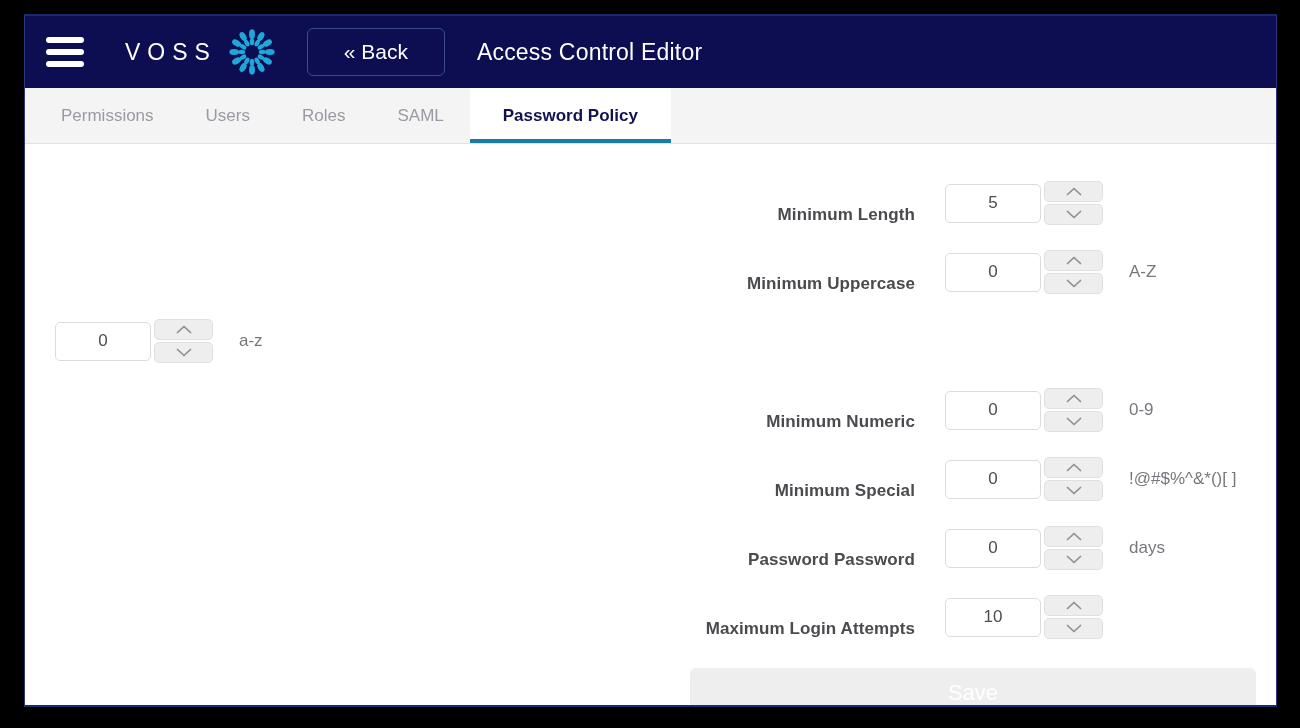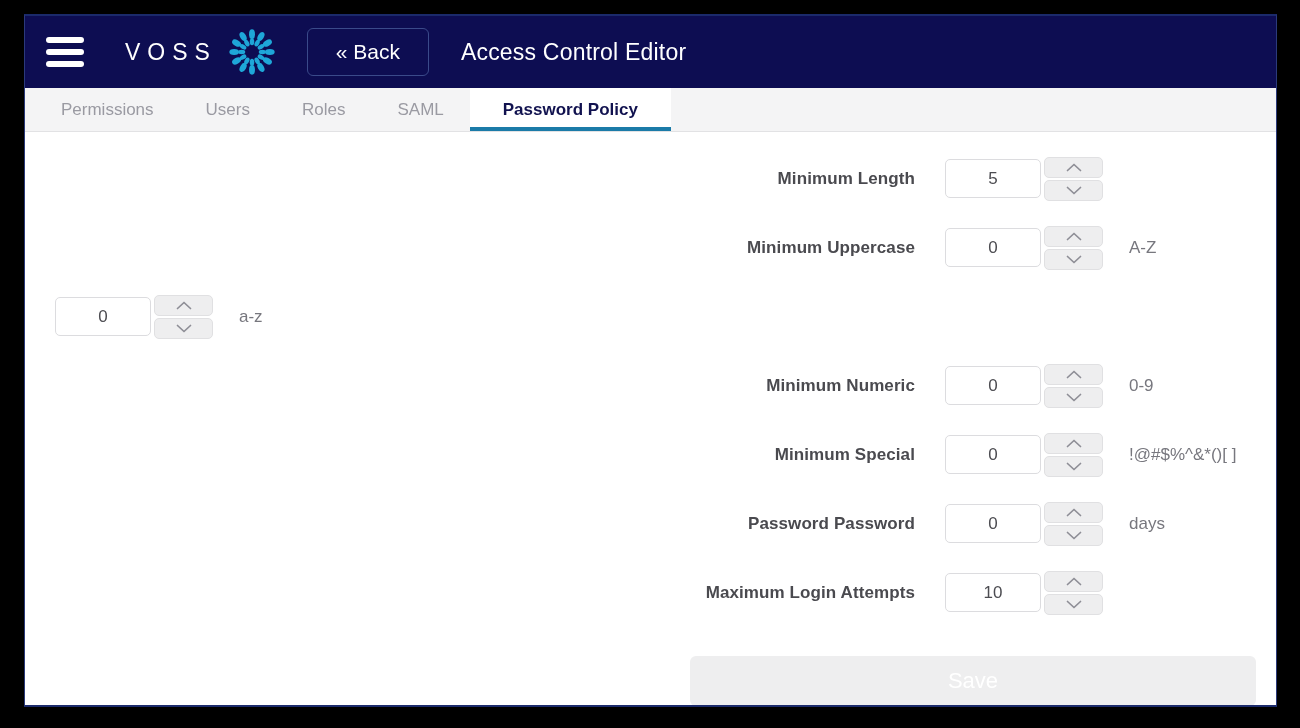--- a/index.html
+++ b/index.html
@@ -67,21 +67,21 @@
   .voss-logo {
     width: 54px;
     height: 54px;
     margin-left: 8px;
     position: relative;
     flex: 0 0 auto;
   }
 
   .back-button {
     margin-left: 28px;
-    width: 122px;
+    width: 138px;
     height: 48px;
     border: 1px solid #3a4a8a;
     border-radius: 6px;
     background: transparent;
     color: #ffffff;
     font-size: 21px;
     font-weight: 400;
     display: flex;
     align-items: center;
     justify-content: center;
@@ -92,21 +92,21 @@
   .app-title {
     margin-left: 32px;
     color: #ffffff;
     font-size: 23px;
     font-weight: 400;
     letter-spacing: 0.2px;
   }
 
   
   #tab-bar {
-    height: 44px;
+    height: 56px;
     background: #f4f4f5;
     display: flex;
     align-items: stretch;
     padding-left: 10px;
     border-bottom: 1px solid #e2e2e4;
   }
 
   .tab {
     display: flex;
     align-items: center;
@@ -140,21 +140,21 @@
     height: 561px;
     position: relative;
   }
 
   #policy-form {
     padding-top: 12px;
   }
 
   .form-row {
     display: flex;
-    align-items: center;
+    align-items: flex-end;
     height: 69px;
   }
 
   .field-label {
     width: 890px;
     text-align: right;
     padding-right: 0;
     font-size: 17px;
     font-weight: bold;
     color: #4a4a4f;

